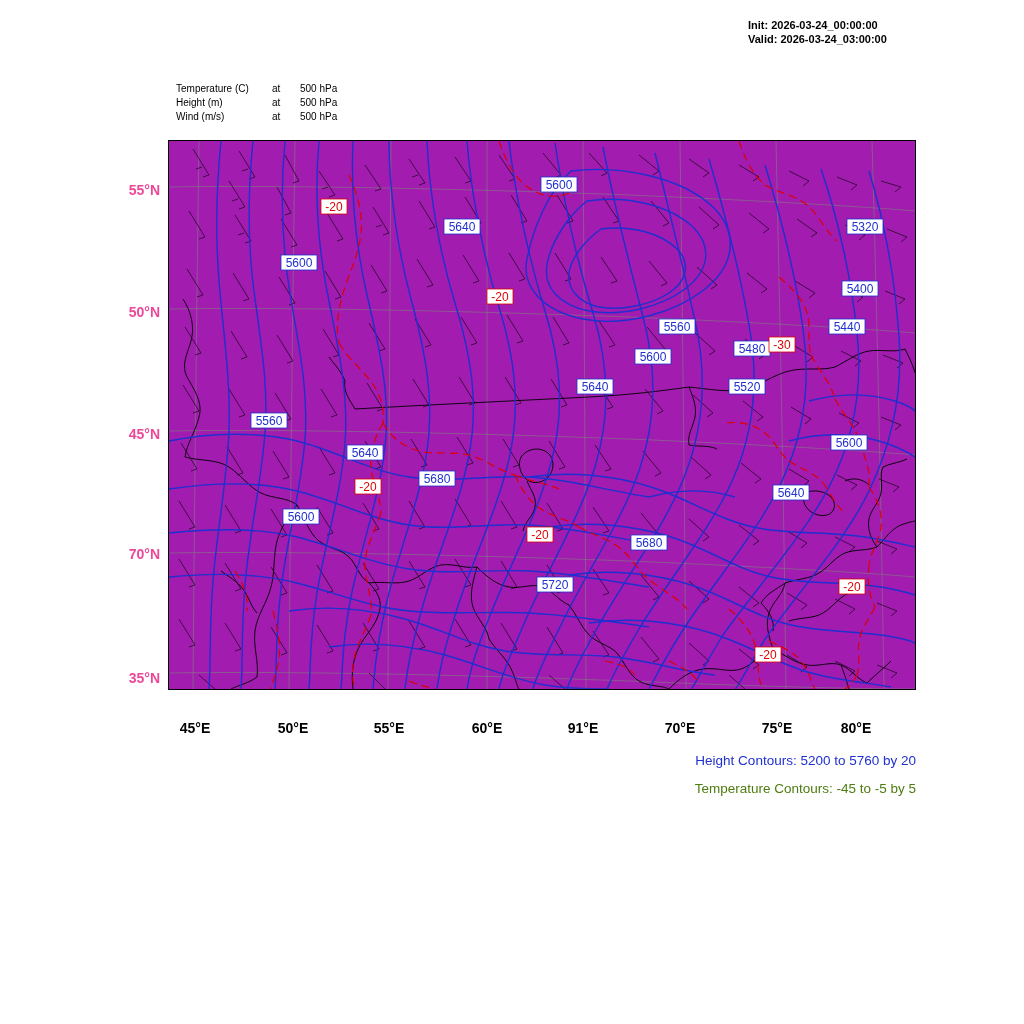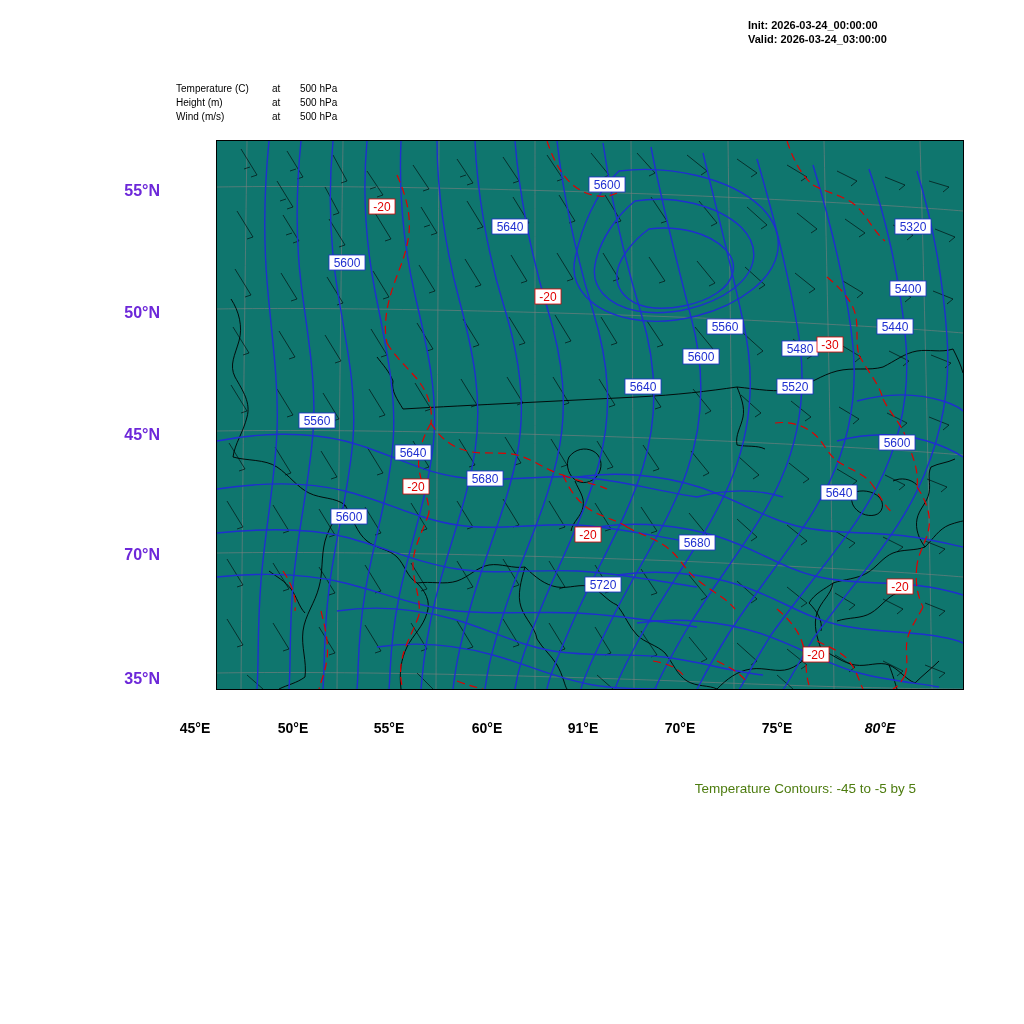--- a/index.html
+++ b/index.html
@@ -59,31 +59,30 @@
   }
   
   #map {
     position: absolute;
     left: 168px;
     top: 140px;
     width: 748px;
     height: 550px;
     border: 1px solid #000;
     box-sizing: border-box;
-    background: #0f766e;
+    background: #a21caf;
     overflow: hidden;
-    margin-left: 48px;
   }
   #map svg { display: block; }
   
   .ylab {
     position: absolute;
-    font-size: 16px;
+    font-size: 14px;
     font-weight: bold;
-    color: #6d28d9;
+    color: #ec4899;
     text-align: right;
     width: 60px;
     white-space: nowrap;
   }
   .xlab {
     position: absolute;
     font-size: 14px;
     font-weight: bold;
     color: #000;
     text-align: center;
@@ -129,22 +128,23 @@
   <div class="ylab" style="left:100px; top:546px;">70°N</div>
   <div class="ylab" style="left:100px; top:670px;">35°N</div>
 
   <div class="xlab" style="left:160px; top:720px;">45°E</div>
   <div class="xlab" style="left:258px; top:720px;">50°E</div>
   <div class="xlab" style="left:354px; top:720px;">55°E</div>
   <div class="xlab" style="left:452px; top:720px;">60°E</div>
   <div class="xlab" style="left:548px; top:720px;">91°E</div>
   <div class="xlab" style="left:645px; top:720px;">70°E</div>
   <div class="xlab" style="left:742px; top:720px;">75°E</div>
-  <div class="xlab" style="left:845px; top:720px;font-style:italic;">80°E</div>
-
+  <div class="xlab" style="left:821px; top:720px;">80°E</div>
+
+  <div class="legend h">Height Contours: 5200 to 5760 by 20</div>
   <div class="legend t">Temperature Contours: -45 to -5 by 5</div>
 
   <div id="map">
     <svg width="746" height="548" viewBox="0 0 746 548" xmlns="http://www.w3.org/2000/svg">
 
       <g stroke="#808080" stroke-width="0.6" fill="none">
         <path d="M0,46 C120,44 300,48 460,54 C600,60 700,66 746,70"></path>
         <path d="M0,168 C120,166 300,170 460,176 C600,182 700,188 746,192"></path>
         <path d="M0,290 C120,288 300,292 460,298 C600,304 700,310 746,314"></path>
         <path d="M0,412 C120,410 300,414 460,420 C600,426 700,432 746,436"></path>

